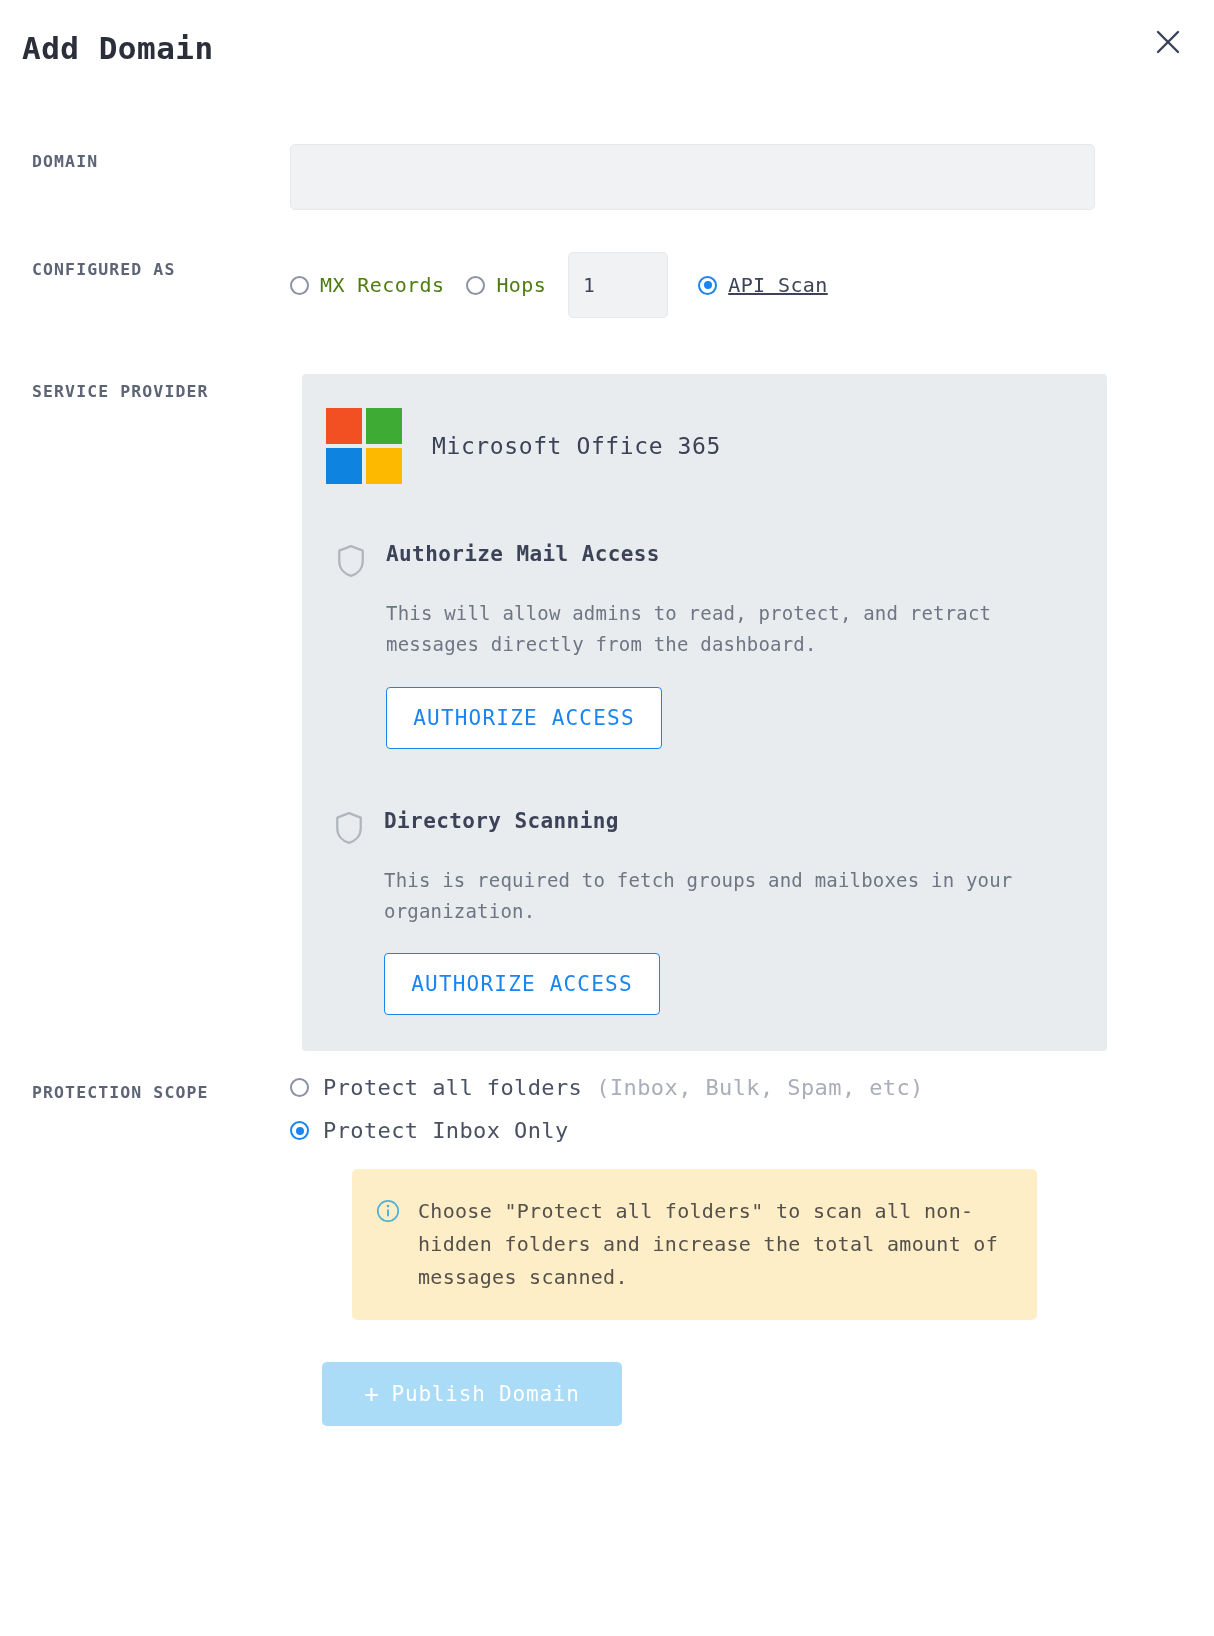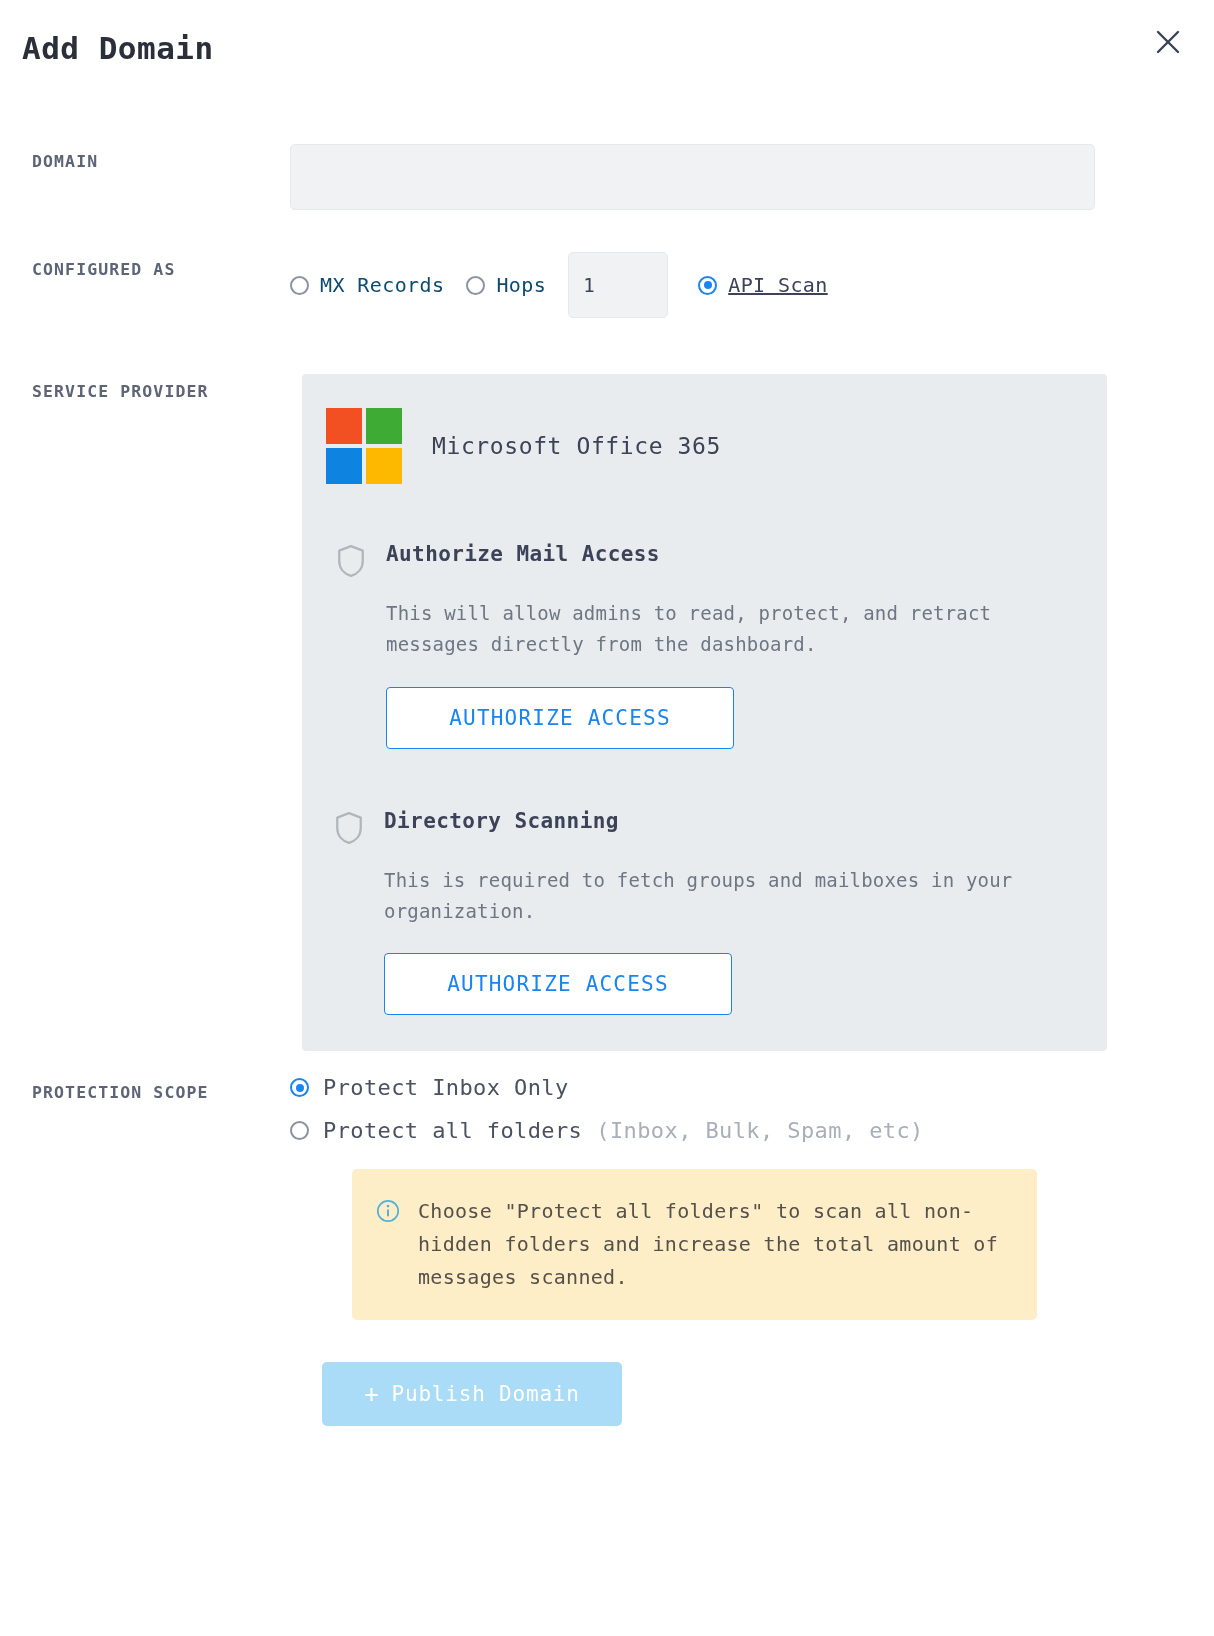--- a/index.html
+++ b/index.html
@@ -122,21 +122,21 @@
     top: 3.5px;
     left: 3.5px;
     width: 8px;
     height: 8px;
     border-radius: 50%;
     background: #1a85f0;
   }
   .radio-label {
     margin-left: 11px;
     font-size: 20px;
-    color: #0c4a6e;
+    color: #4d7c0f;
     letter-spacing: 0.4px;
     white-space: nowrap;
   }
   .radio-label.link {
     text-decoration: underline;
     color: #3c4257;
   }
   .hops-input {
     width: 100px;
     height: 66px;
@@ -212,21 +212,21 @@
     margin-top: 20px;
     font-size: 19px;
     line-height: 1.65;
     color: #6e7684;
     max-width: 700px;
     letter-spacing: 0.2px;
   }
   .auth-button {
     margin-left: 50px;
     margin-top: 26px;
-    width: 348px;
+    width: 276px;
     height: 62px;
     background: #ffffff;
     border: 1.5px solid #1a85f0;
     border-radius: 4px;
     color: #1a85f0;
     font-family: "DejaVu Sans Mono", monospace;
     font-size: 21px;
     letter-spacing: 1.2px;
     cursor: pointer;
   }
@@ -385,28 +385,28 @@
 
       </div>
     </div>
   </div>
 
   <div class="form-row row-scope">
     <div class="row-label">PROTECTION SCOPE</div>
     <div class="row-field">
 
       <label class="scope-item">
-        <span class="radio checked"></span>
-        <span class="scope-label">Protect Inbox Only</span>
-      </label>
-
-      <label class="scope-item">
         <span class="radio"></span>
         <span class="scope-label">Protect all folders</span>
         <span class="scope-hint">(Inbox, Bulk, Spam, etc)</span>
+      </label>
+
+      <label class="scope-item">
+        <span class="radio checked"></span>
+        <span class="scope-label">Protect Inbox Only</span>
       </label>
 
       <div class="info-box">
         <span class="info-icon">
           <svg viewBox="0 0 24 24" width="24" height="24" aria-hidden="true">
             <circle cx="12" cy="12" r="10.2" fill="none" stroke="currentColor" stroke-width="1.7"></circle>
             <circle cx="12" cy="7.1" r="1.3" fill="currentColor"></circle>
             <rect x="11" y="10.2" width="2" height="7.4" rx="1" fill="currentColor"></rect>
           </svg>
         </span>

